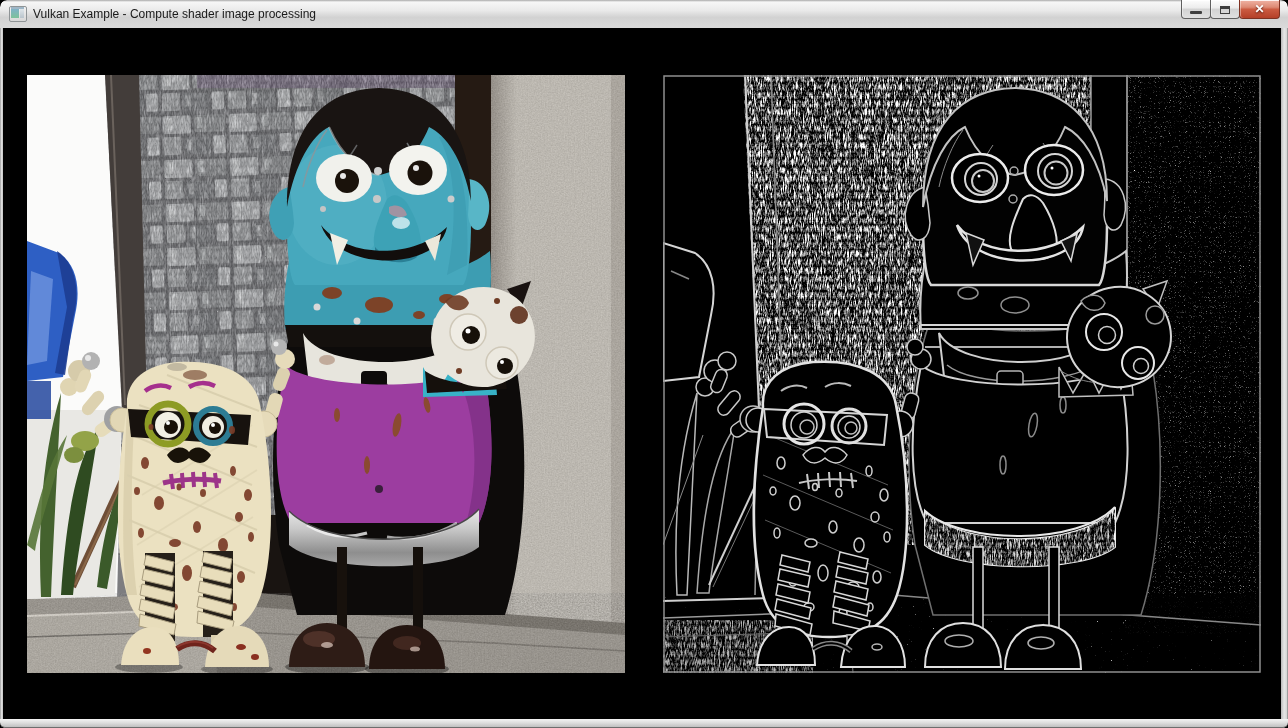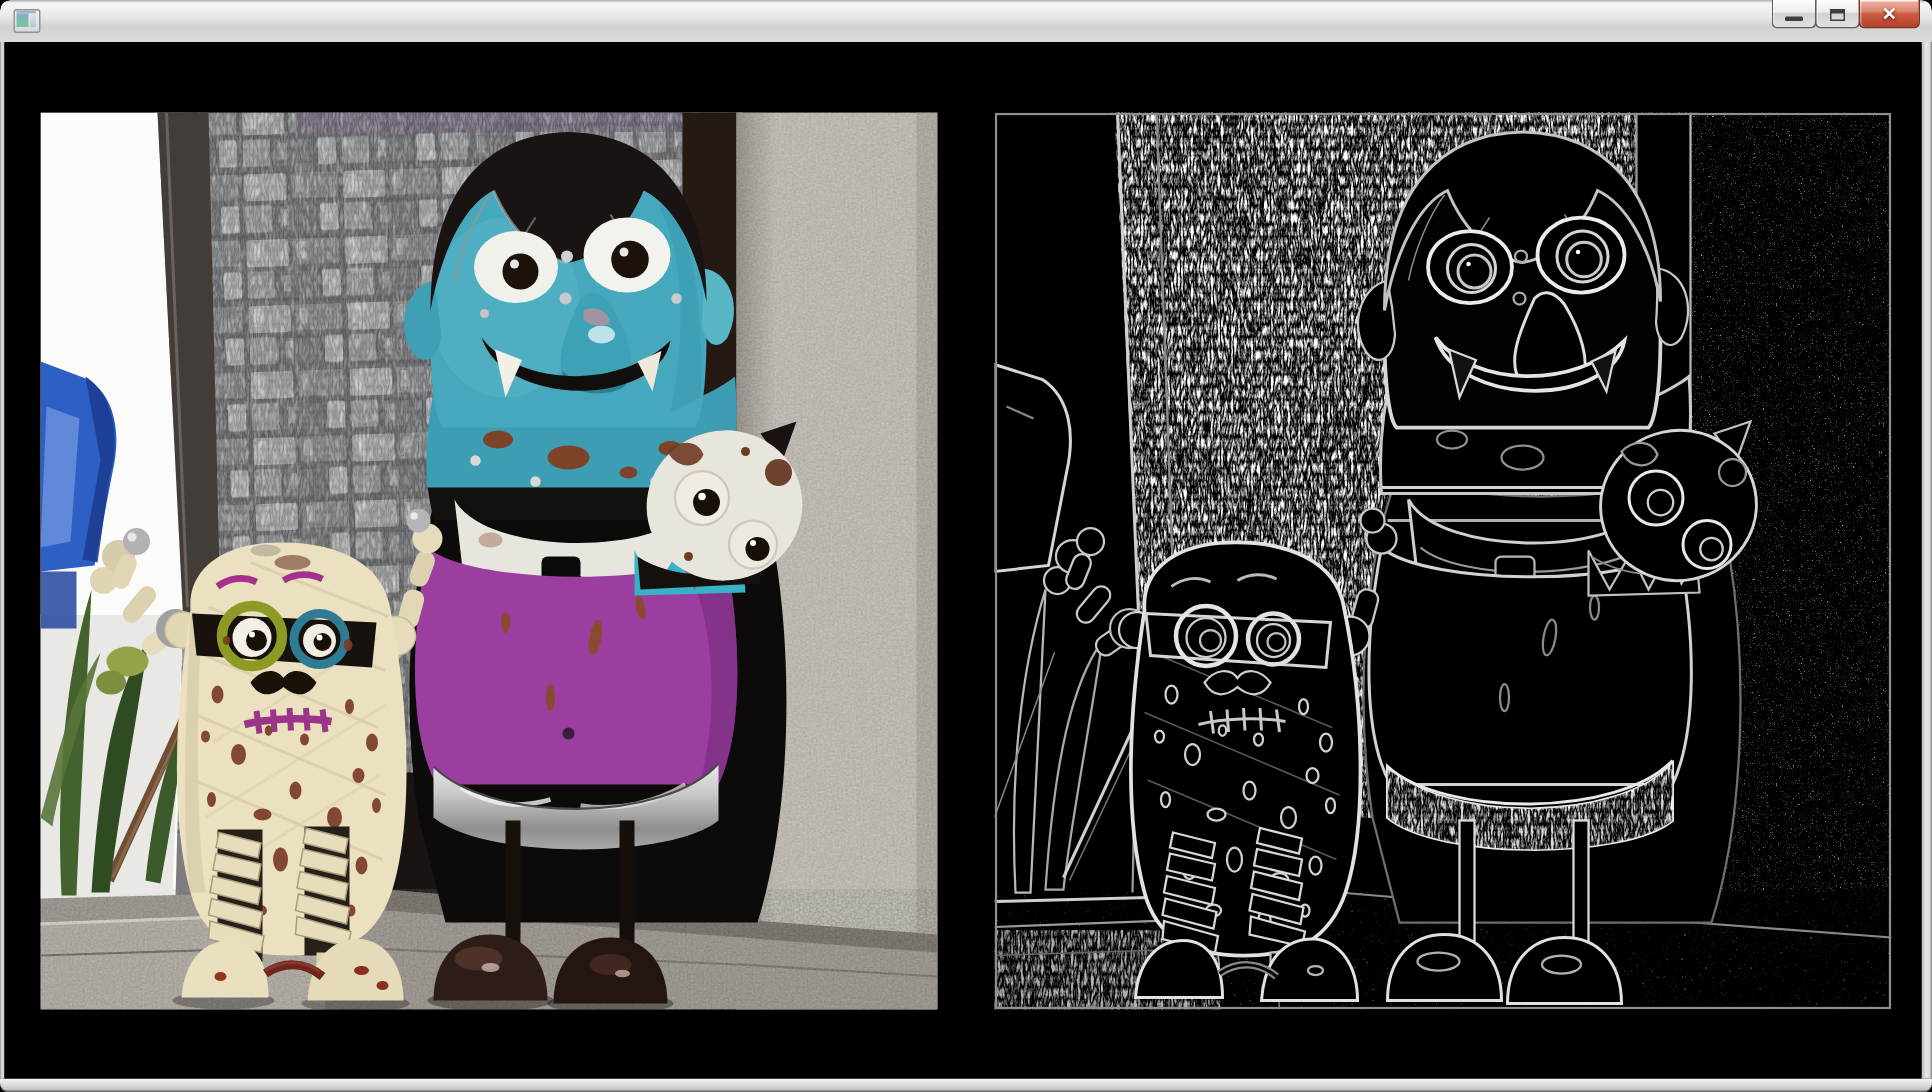--- a/index.html
+++ b/index.html
@@ -51,20 +51,21 @@
 <body>
 
 <div class="window">
 
   <div class="titlebar">
     <div class="app-icon">
       <span class="tbar"></span>
       <span class="pane1"></span>
       <span class="pane2"></span>
     </div>
+    <span class="title-text">Vulkan Example - Compute shader image processing</span>
     <div class="controls">
       <div class="ctl min">
         <span class="glyph-min"></span>
       </div>
       <div class="ctl max">
         <span class="glyph-max"></span>
       </div>
       <div class="ctl close">
         <span class="glyph-close">✕</span>
       </div>

